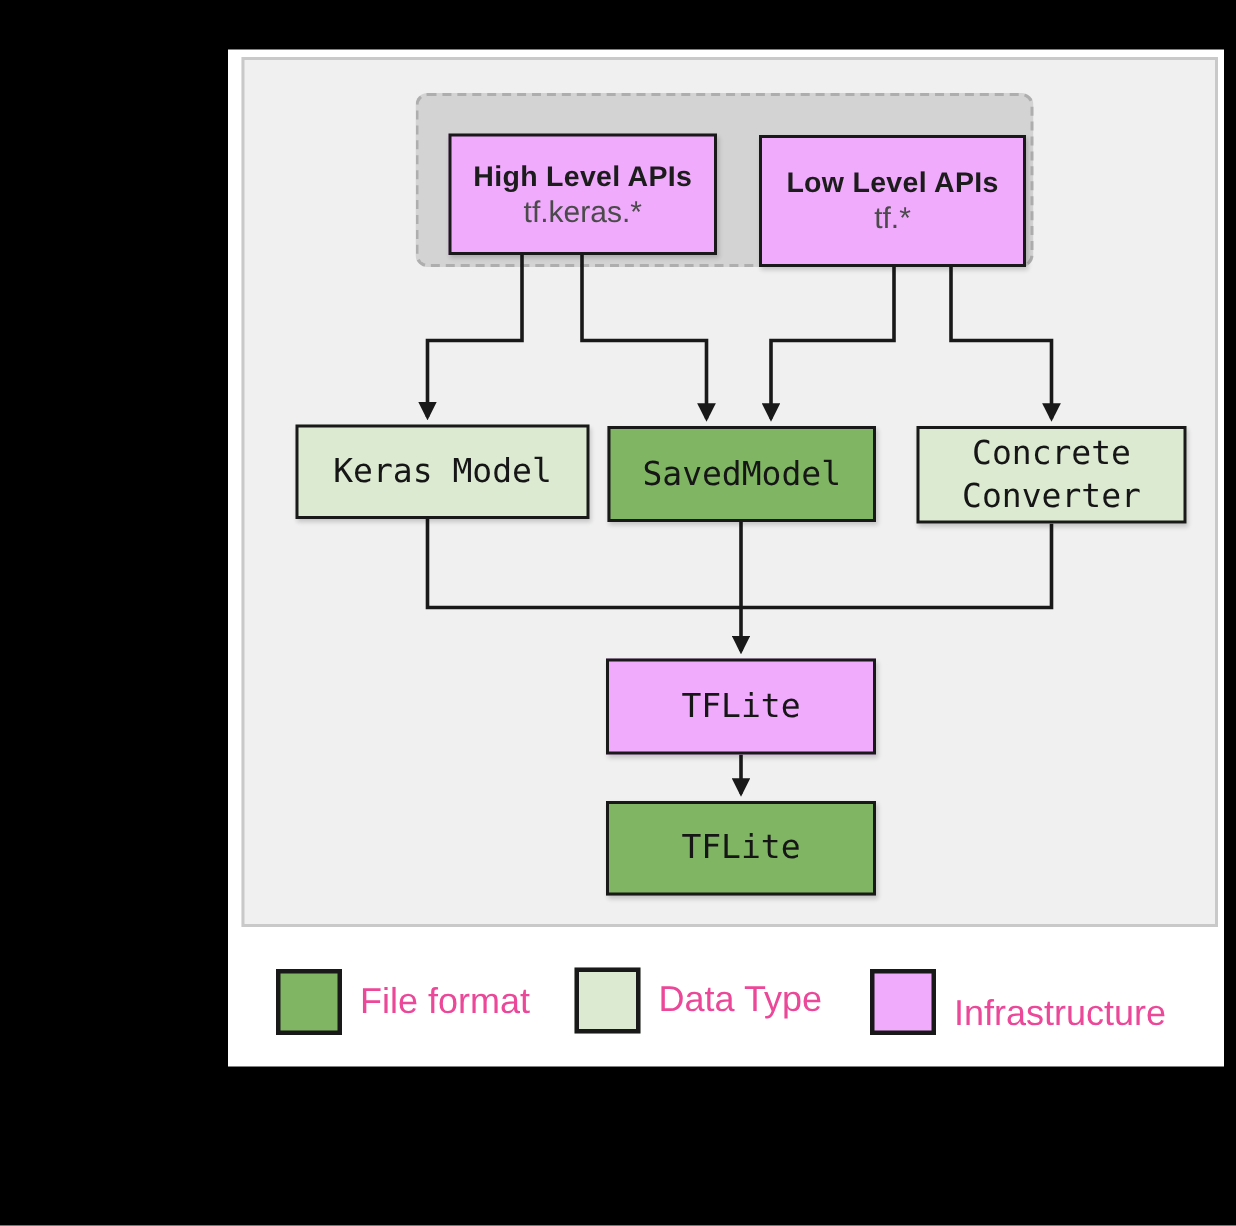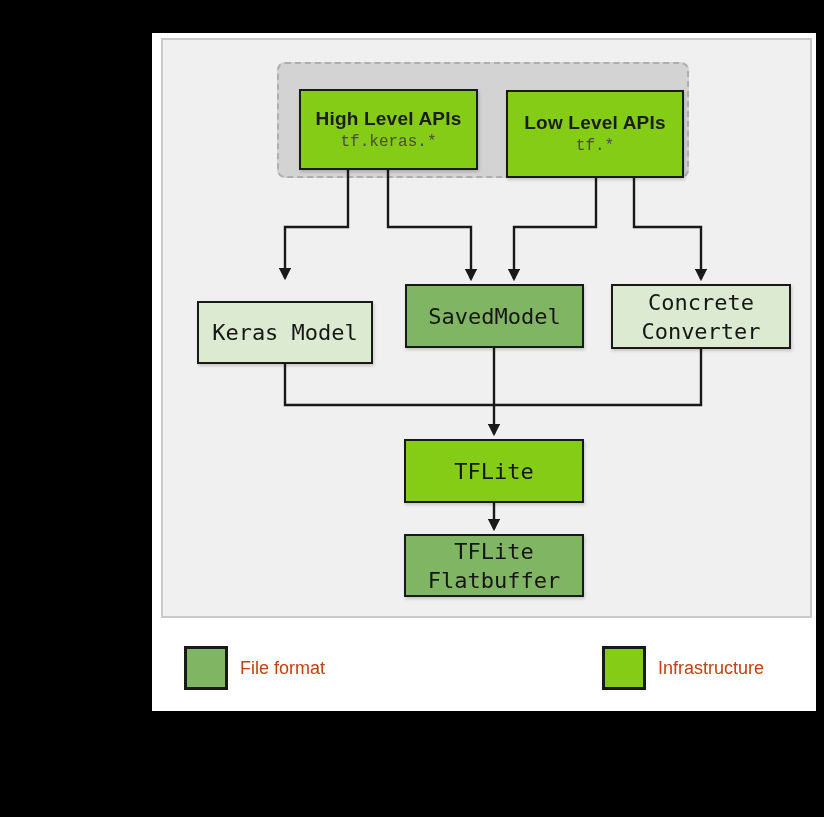--- a/index.html
+++ b/index.html
@@ -19,54 +19,54 @@
     position:absolute;left:114px;top:22px;width:408px;height:112px;
     background:#d3d3d3;border:2px dashed #aeaeae;border-radius:8px;
   }
   .node{
     position:absolute;display:flex;flex-direction:column;
     align-items:center;justify-content:center;text-align:center;
     border:2px solid #191919;box-sizing:border-box;
     box-shadow:1px 2px 3px rgba(0,0,0,0.18);
     color:#1c1c1c;
   }
-  .infrastructure{background:#84cc16;}
+  .infrastructure{background:#f0abfc;}
   .file-format{background:#80b663;justify-content:center;}
   .data-type{background:#dcead2;}
   .node .title{
     font-size:19px;font-weight:600;line-height:25px;letter-spacing:.2px;
   }
   .node .code{
-    font-family:Liberation Mono, monospace;
-    font-size:16px;line-height:23px;color:#4a4a4a;
+    font-family:Liberation Sans, sans-serif;
+    font-size:20px;line-height:23px;color:#4a4a4a;
   }
   .node .mono{
     font-family:"DejaVu Sans Mono", monospace;
     font-size:22px;line-height:29px;color:#161616;
   }
   
   .n-high      {left:136px;top:49px; width:179px;height:81px;}
   .n-low       {left:343px;top:50px; width:178px;height:88px;}
-  .n-keras     {left:34px; top:261px;width:176px;height:63px;}
+  .n-keras     {left:34px; top:243px;width:196px;height:63px;}
   .n-saved     {left:242px;top:244px;width:179px;height:64px;}
   .n-concrete  {left:448px;top:244px;width:180px;height:65px;}
   .n-converter {left:241px;top:399px;width:180px;height:64px;}
   .n-flatbuffer{left:241px;top:494px;width:180px;height:63px;}
   .wires{position:absolute;left:0;top:0;width:664px;height:678px;pointer-events:none;}
   .legend-item{position:absolute;display:flex;align-items:center;}
   .swatch{
     width:44px;height:44px;border:3px solid #191919;box-sizing:border-box;
     flex:0 0 auto;
   }
   .legend-label{
-    margin-left:12px;font-size:18px;color:#c2410c;white-space:nowrap;
+    margin-left:12px;font-size:24px;color:#ec4899;white-space:nowrap;
   }
   .lg-file {left:32px; top:613px;}
   .lg-data {left:231px;top:612px;}
-  .lg-infra{left:450px;top:613px;}
+  .lg-infra{left:428px;top:613px;align-items:flex-end;}
 </style>
 </head>
 <body>
 
 <div class="card">
 
   <div class="panel">
 
     <div class="dashed-group"></div>
 
@@ -114,29 +114,32 @@
       <div class="mono">Concrete</div>
       <div class="mono">Converter</div>
     </div>
 
     <div class="node infrastructure n-converter">
       <div class="mono">TFLite</div>
     </div>
 
     <div class="node file-format n-flatbuffer">
       <div class="mono">TFLite</div>
-      <div class="mono">Flatbuffer</div>
     </div>
 
   </div>
 
   <div class="legend-item lg-file">
     <div class="swatch file-format"></div>
     <div class="legend-label">File format</div>
   </div>
 
+  <div class="legend-item lg-data">
+    <div class="swatch data-type"></div>
+    <div class="legend-label">Data Type</div>
+  </div>
 
   <div class="legend-item lg-infra">
     <div class="swatch infrastructure"></div>
     <div class="legend-label">Infrastructure</div>
   </div>
 
 </div>
 
 </body></html>

